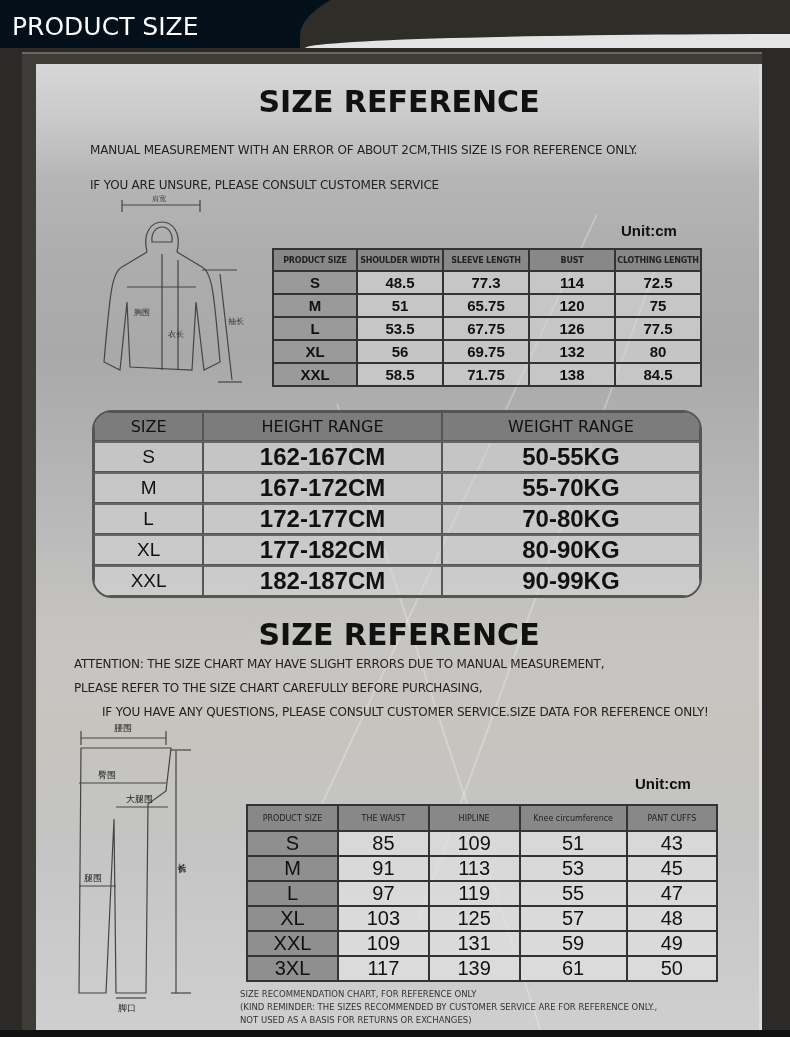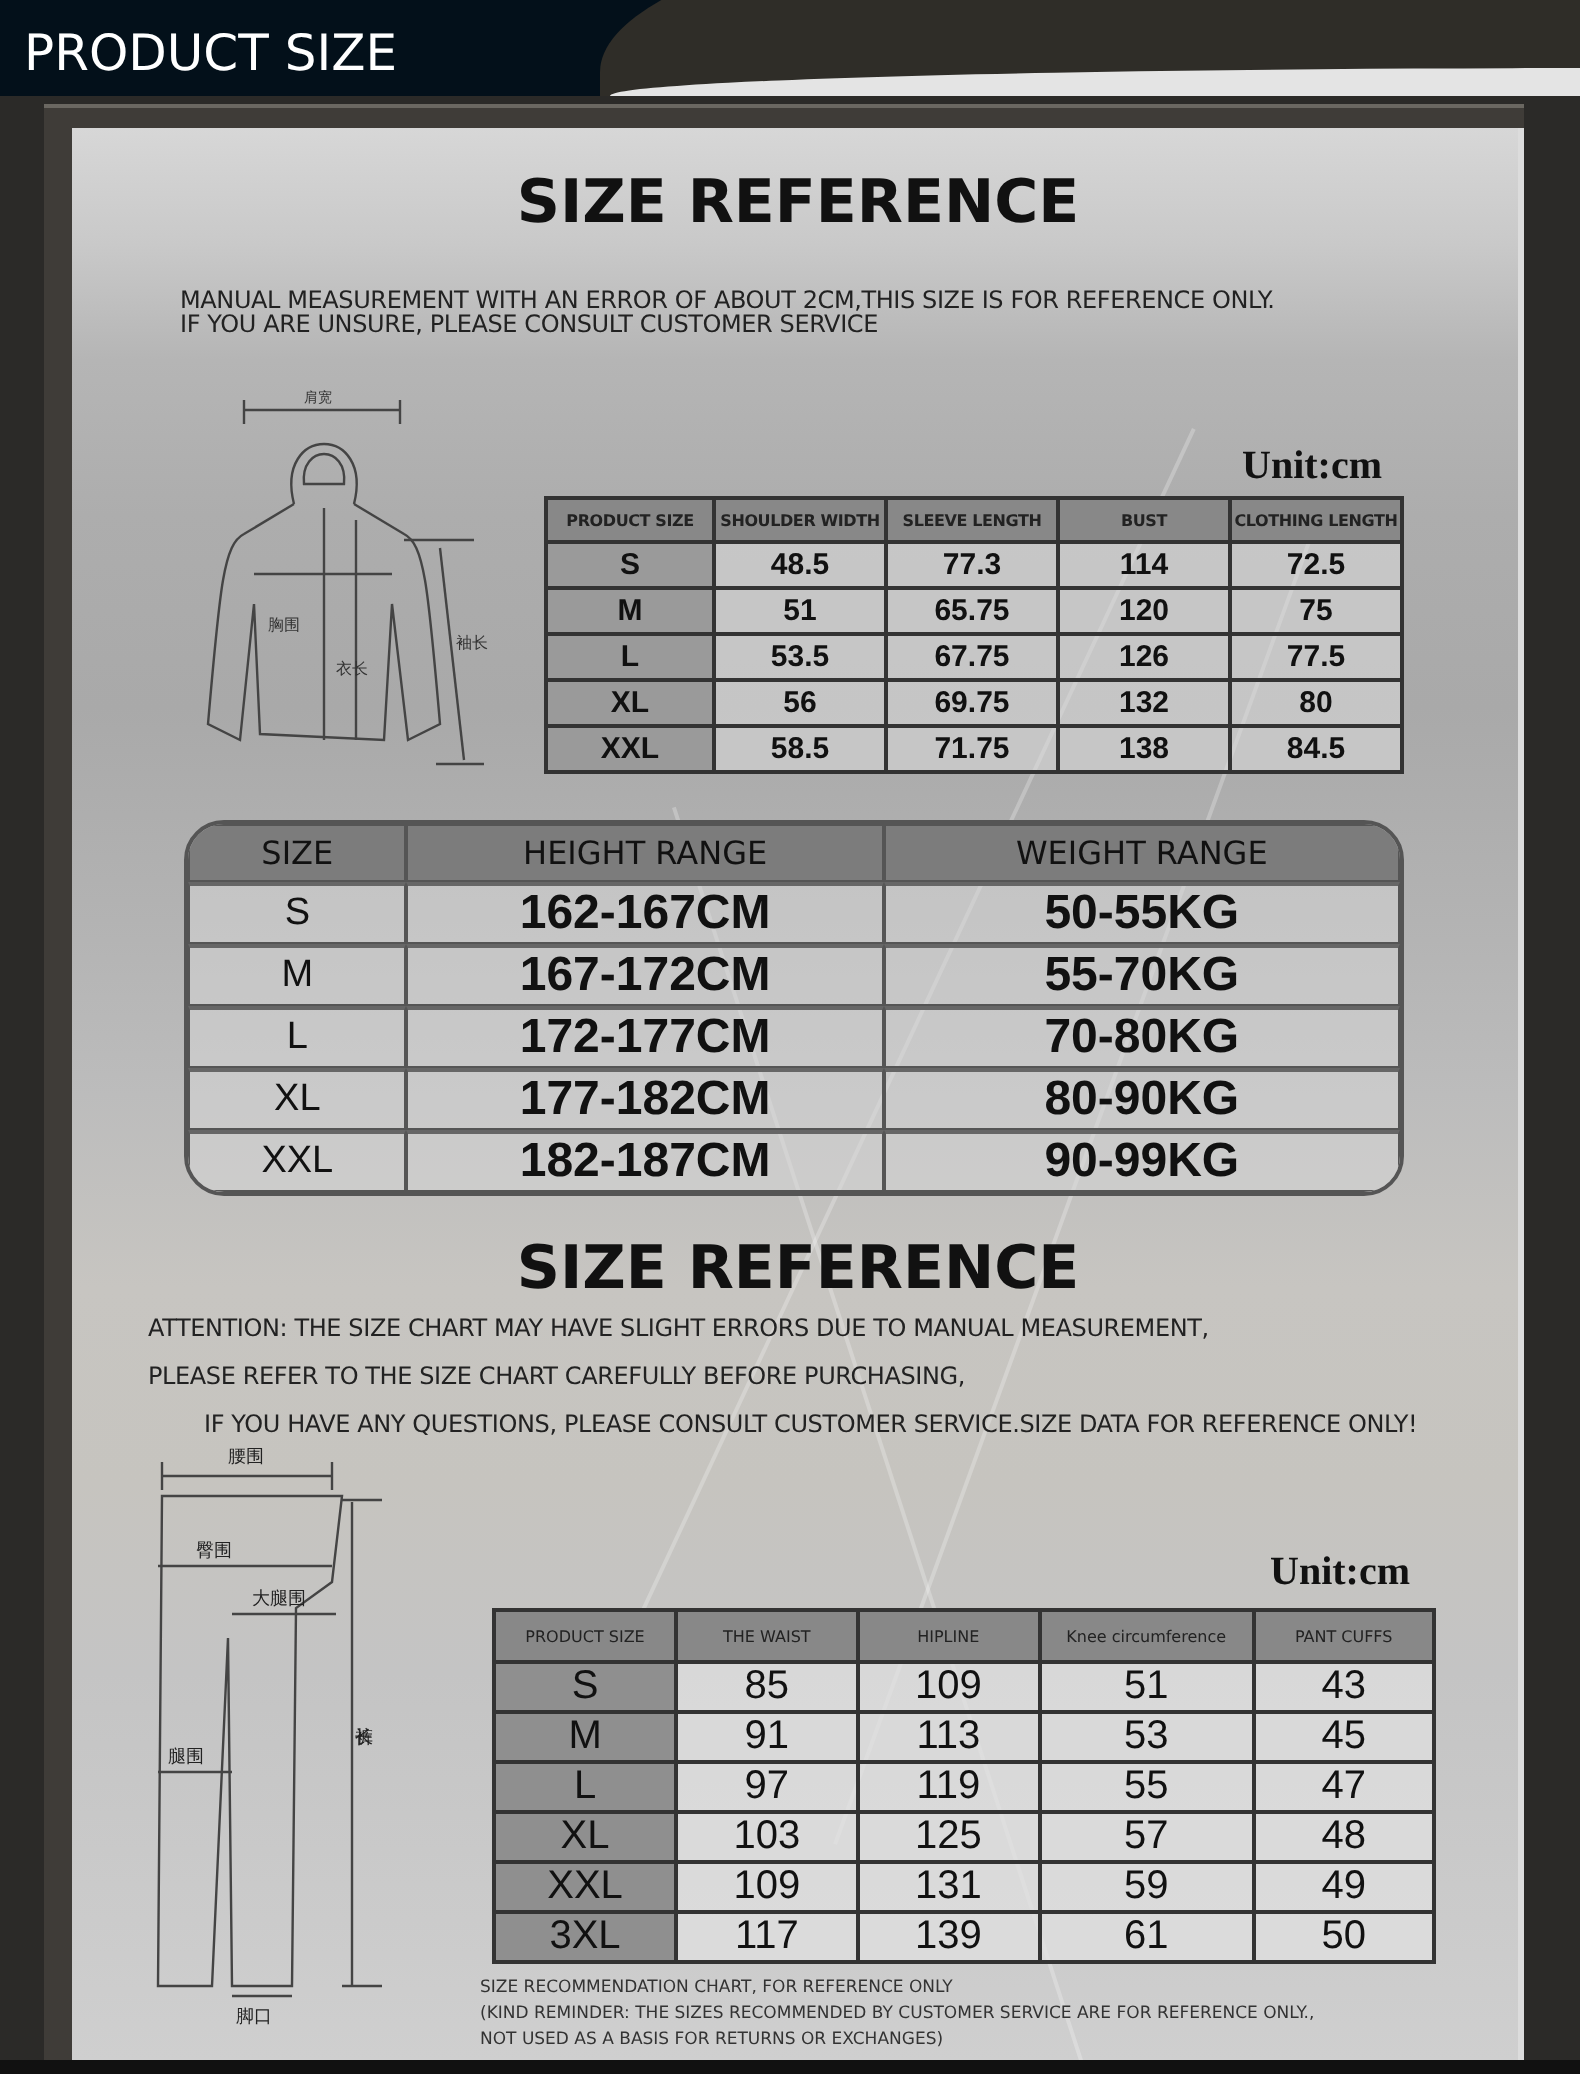--- a/index.html
+++ b/index.html
@@ -43,22 +43,22 @@
   .title {
     position: absolute; left: 0; width: 726px; text-align: center;
     font-family: "DejaVu Sans", sans-serif; font-weight: bold;
     font-size: 30px; color: #111;
   }
   .note {
     position: absolute; font-family: "DejaVu Sans", sans-serif;
     font-size: 12px; color: #222; white-space: nowrap; letter-spacing: -0.2px;
   }
   .unit {
-    position: absolute; font-weight: bold; font-size: 20px; color: #111;
-    font-family: Liberation Serif, serif;
+    position: absolute; font-weight: bold; font-size: 15px; color: #111;
+    font-family: Liberation Sans, sans-serif;
   }
   table { border-collapse: collapse; position: absolute; }
   td, th { border: 2px solid #333; text-align: center; color: #111; }
   .t1 th {
     background: #888; font-size: 8px; font-weight: bold; height: 22px;
     font-family: "DejaVu Sans", sans-serif; color: #222; letter-spacing: -0.2px;
   }
   .t1 td { font-size: 15px; font-weight: bold; height: 23px; background: rgba(220,220,220,0.55); }
   .t1 td.sz { background: #9a9a9a; }
   .t2 { border: 2px solid #555; border-radius: 20px; overflow: hidden; }
@@ -95,21 +95,21 @@
 
 <div class="outer-frame"></div>
 
 <div class="panel">
   <div class="streak" style="left:560px;top:150px;transform:rotate(25deg);"></div>
   <div class="streak" style="left:620px;top:200px;transform:rotate(20deg);"></div>
   <div class="streak" style="left:300px;top:340px;transform:rotate(-18deg);"></div>
 
   <div class="title" style="top:20px;">SIZE REFERENCE</div>
   <div class="note" style="left:54px;top:79px;">MANUAL MEASUREMENT WITH AN ERROR OF ABOUT 2CM,THIS SIZE IS FOR REFERENCE ONLY.</div>
-  <div class="note" style="left:54px;top:91px;">IF YOU ARE UNSURE, PLEASE CONSULT CUSTOMER SERVICE</div>
+  <div class="note" style="left:54px;top:114px;">IF YOU ARE UNSURE, PLEASE CONSULT CUSTOMER SERVICE</div>
 
   <svg class="diagram" style="left:56px;top:128px;" width="160" height="200" viewBox="0 0 160 200">
     <g fill="none" stroke="#444" stroke-width="1.2">
       <line x1="30" y1="13" x2="108" y2="13"></line>
         <line x1="30" y1="8" x2="30" y2="20"></line>
         <line x1="108" y1="8" x2="108" y2="20"></line>
       <path d="M55 60 C45 20 95 20 85 60"></path>
       <path d="M60 50 C58 30 82 30 80 50 Z"></path>
       <path d="M55 60 L30 75 C20 80 18 100 12 170 L28 178 L35 110 L38 175 L100 178 L104 110 L112 178 L128 170 C122 100 120 80 110 75 L85 60"></path>
       <line x1="70" y1="62" x2="70" y2="178"></line>

